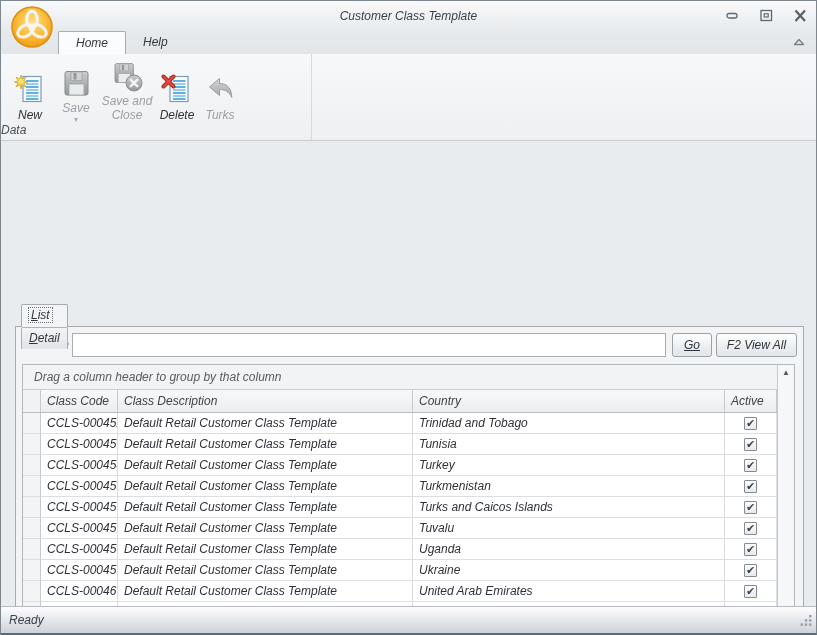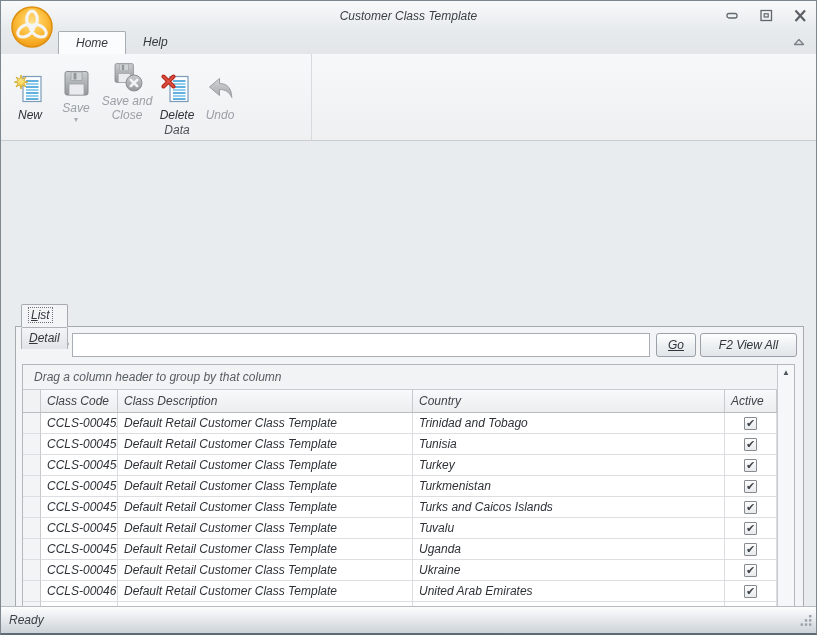--- a/index.html
+++ b/index.html
@@ -38,21 +38,21 @@
   .ribbon-group{position:relative;width:311px;height:100%;border-right:1px solid #d8dbde;}
   .rbuttons{display:flex;align-items:flex-end;padding:4px 0 0 6px;}
   .rbtn{display:flex;flex-direction:column;align-items:center;padding-top:2px;}
   .rbtn .icon32{width:32px;height:32px;}
   .rbtn .rlabel{margin-top:3px;text-align:center;line-height:1.15;color:#2f3338;}
   .rbtn.disabled .rlabel{color:#9aa0a6;}
   .rbtn.disabled .icon32{opacity:.95;}
   .w-new{width:46px}.w-save{width:46px}.w-sac{width:56px}
   .w-del{width:44px}.w-undo{width:42px}.w-ref{width:54px}
   .drop-caret{font-style:normal;font-size:8px;line-height:7px;color:#a7acb1;}
-  .group-label{position:absolute;bottom:3px;left:0;width:100%;text-align:center;color:#4a5056;padding-left:42px;}
+  .group-label{position:absolute;bottom:3px;left:0;width:100%;color:#4a5056;}
   
   .content{position:absolute;top:141px;left:0;right:0;bottom:27px;background:#e9ecee;}
   .view-tabs{position:absolute;top:162px;left:20px;display:flex;z-index:5;flex-direction:column;}
   .vtab{height:22px;line-height:21px;padding:0 7px;margin-right:1px;color:#33373c;
     background:linear-gradient(#f3f4f6,#e1e4e8);border:1px solid #adb2b8;border-bottom:none;
     border-radius:2px 2px 0 0;}
   .vtab.active{height:23px;background:#f2f4f5;border-color:#a6abb1;z-index:6;}
   .vtab.active .vtab-inner{outline:1px dotted #6d737a;padding:0 2px;}
   .accel{text-decoration:underline;}
   
@@ -60,21 +60,21 @@
     border:1px solid #a6abb1;background:#f2f4f5;}
   .search-row{position:absolute;top:5px;left:6px;right:6px;height:25px;display:flex;align-items:center;}
   .search-label{width:50px;padding-left:9px;color:#33373c;}
   .search-input{flex:1;height:24px;border:1px solid #a8adb4;background:#fff;
     font:italic 12px "Liberation Sans",sans-serif;padding:0 5px;color:#222;}
   .btn{display:inline-flex;align-items:center;justify-content:center;
     background:linear-gradient(#fefefe,#eceff1 55%,#e2e6e9);
     border:1px solid #9aa1a8;border-radius:3px;color:#2f343a;
     font:italic 12px "Liberation Sans",sans-serif;cursor:default;}
   .go-btn{width:40px;height:24px;margin-left:6px;text-decoration:underline;}
-  .viewall-btn{width:97px;height:24px;margin-left:4px;}
+  .viewall-btn{width:81px;height:24px;margin-left:4px;}
   
   .grid{position:absolute;top:37px;left:6px;width:773px;height:324px;
     border:1px solid #b3b8bd;background:#fff;display:flex;overflow:hidden;}
   .grid-main{width:754px;display:flex;flex-direction:column;}
   .group-band{height:25px;line-height:25px;padding-left:11px;color:#565c62;
     background:#f1f3f4;border-bottom:1px solid #c9cdd1;font-style:italic;}
   .header-row{height:23px;display:grid;grid-template-columns:18px 77px 295px 312px 52px;
     background:linear-gradient(#f8f9fa,#ebedef);border-bottom:1px solid #b8bdc2;}
   .hcell{border-right:1px solid #c6cacd;padding-left:6px;line-height:22px;color:#3e4349;
     white-space:nowrap;overflow:hidden;}
@@ -247,21 +247,21 @@
           </span>
           <span class="rlabel">Delete</span>
         </div>
 
         <div class="rbtn w-undo disabled">
           <span class="icon32">
             <svg width="32" height="32" viewBox="0 0 32 32">
               <path d="M5.5 13 L15.5 4.5 L15.5 9.5 C23.5 9.5 27.5 14.5 27.8 23.5 C25 17.5 21 15.5 15.5 15.5 L15.5 21.5 Z" fill="url(#undoGrad)" stroke="#94989c" stroke-width="1"></path>
             </svg>
           </span>
-          <span class="rlabel">Undo</span>
+          <span class="rlabel">Turks</span>
         </div>
 
 
       </div>
       <div class="group-label">Data</div>
     </div>
   </div>
 
   <div class="content">
 

